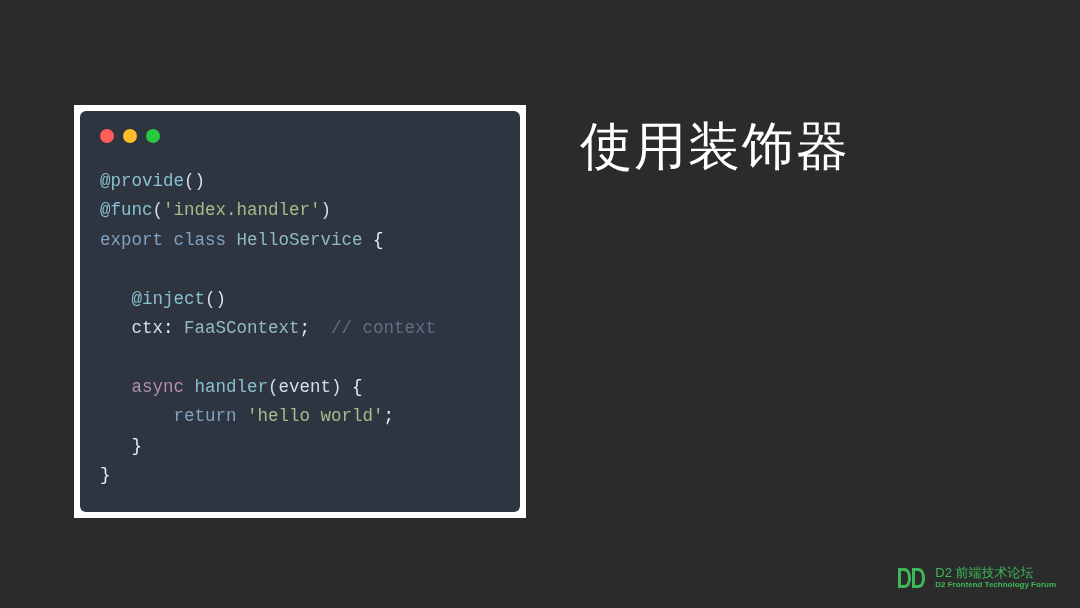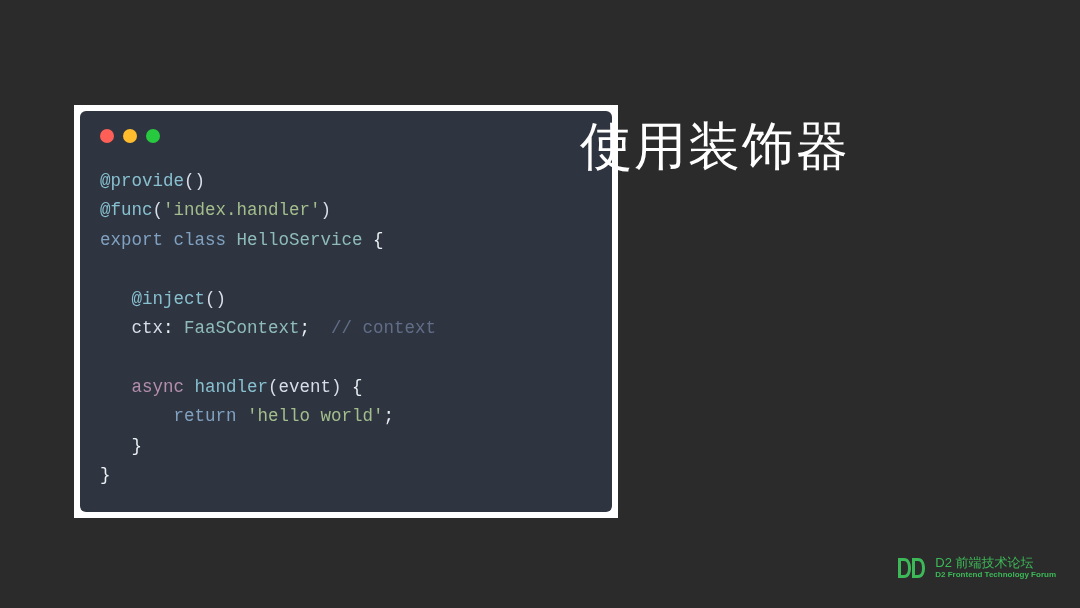--- a/index.html
+++ b/index.html
@@ -12,21 +12,21 @@
       height: 608px;
       background: #2b2b2b;
       font-family: -apple-system, BlinkMacSystemFont, "Segoe UI", sans-serif;
       position: relative;
       overflow: hidden;
     }
     .code-window-wrapper {
       position: absolute;
       left: 74px;
       top: 105px;
-      width: 544px;
+      width: 452px;
       background: #ffffff;
       padding: 6px;
     }
     .code-window {
       background: #2e3440;
       border-radius: 6px;
       padding: 18px 20px 22px 20px;
     }
     .window-controls {
       display: flex;
@@ -76,21 +76,21 @@
     }
     .title {
       color: #ffffff;
       font-size: 52px;
       font-weight: 500;
       letter-spacing: 2px;
     }
     .footer-logo {
       position: absolute;
       right: 24px;
-      bottom: 28px;
+      bottom: 18px;
       display: flex;
       align-items: center;
       gap: 8px;
     }
     .logo-icon {
       display: flex;
       align-items: center;
     }
     .logo-text {
       display: flex;

